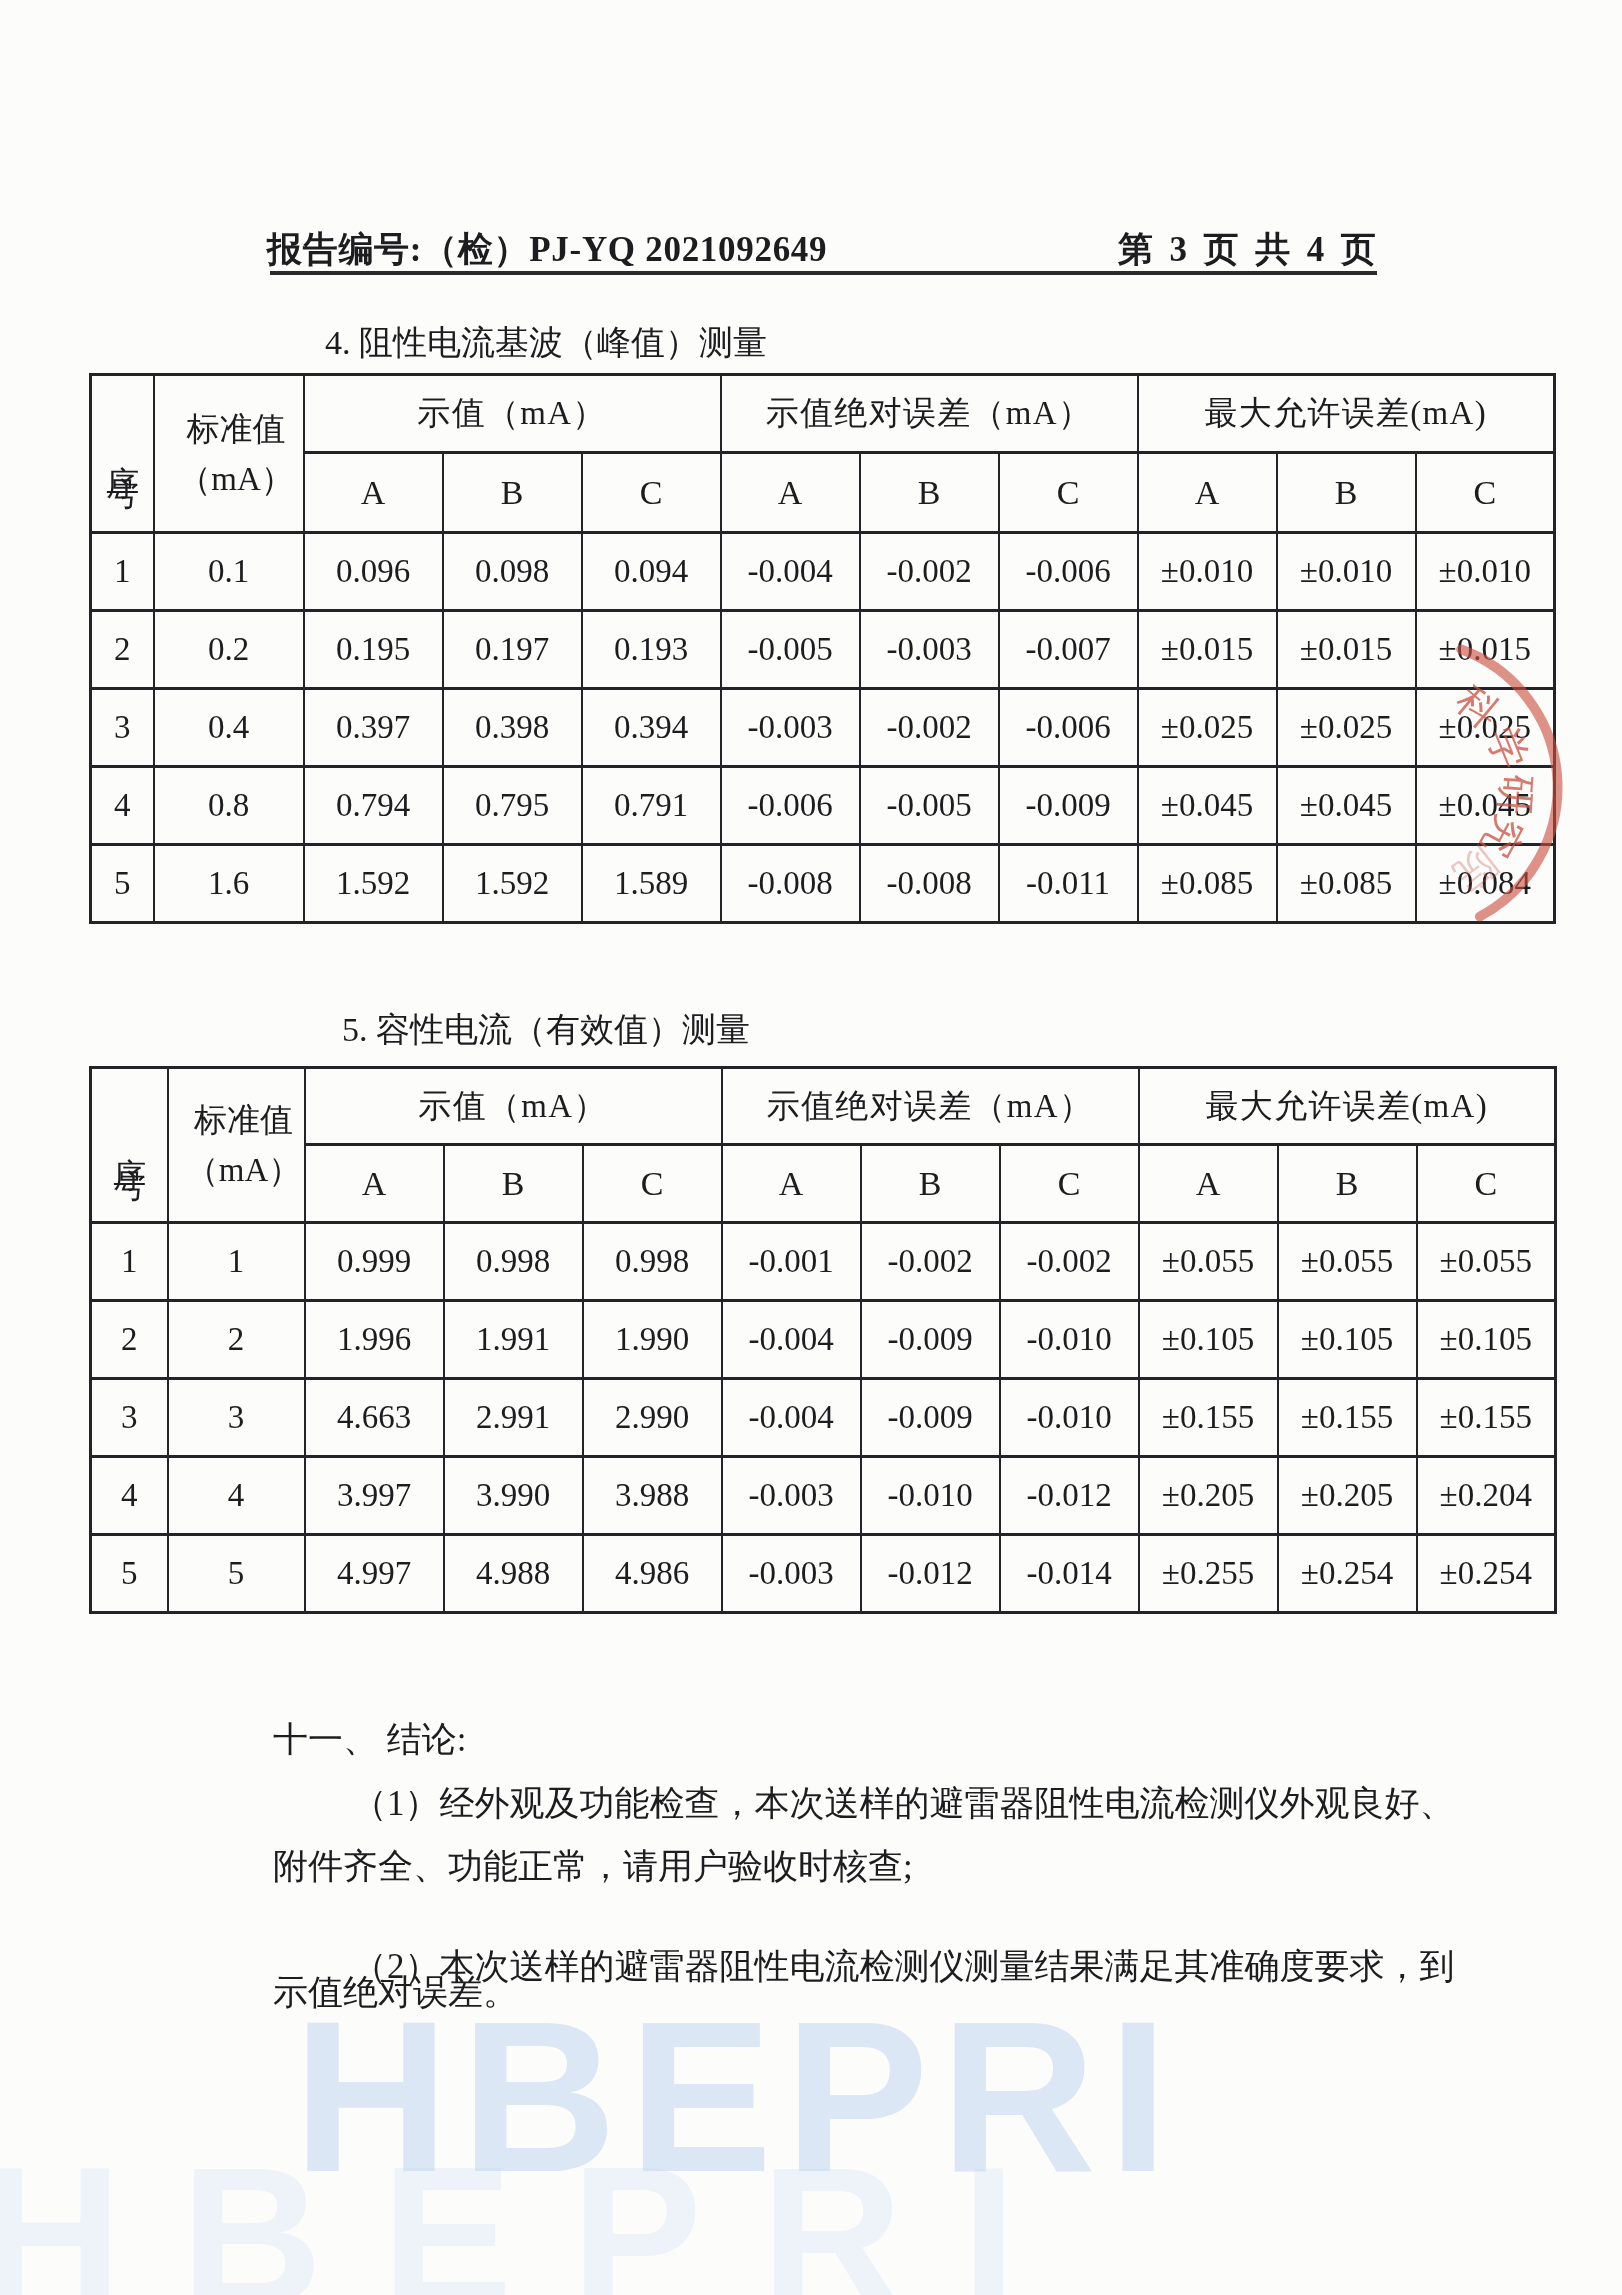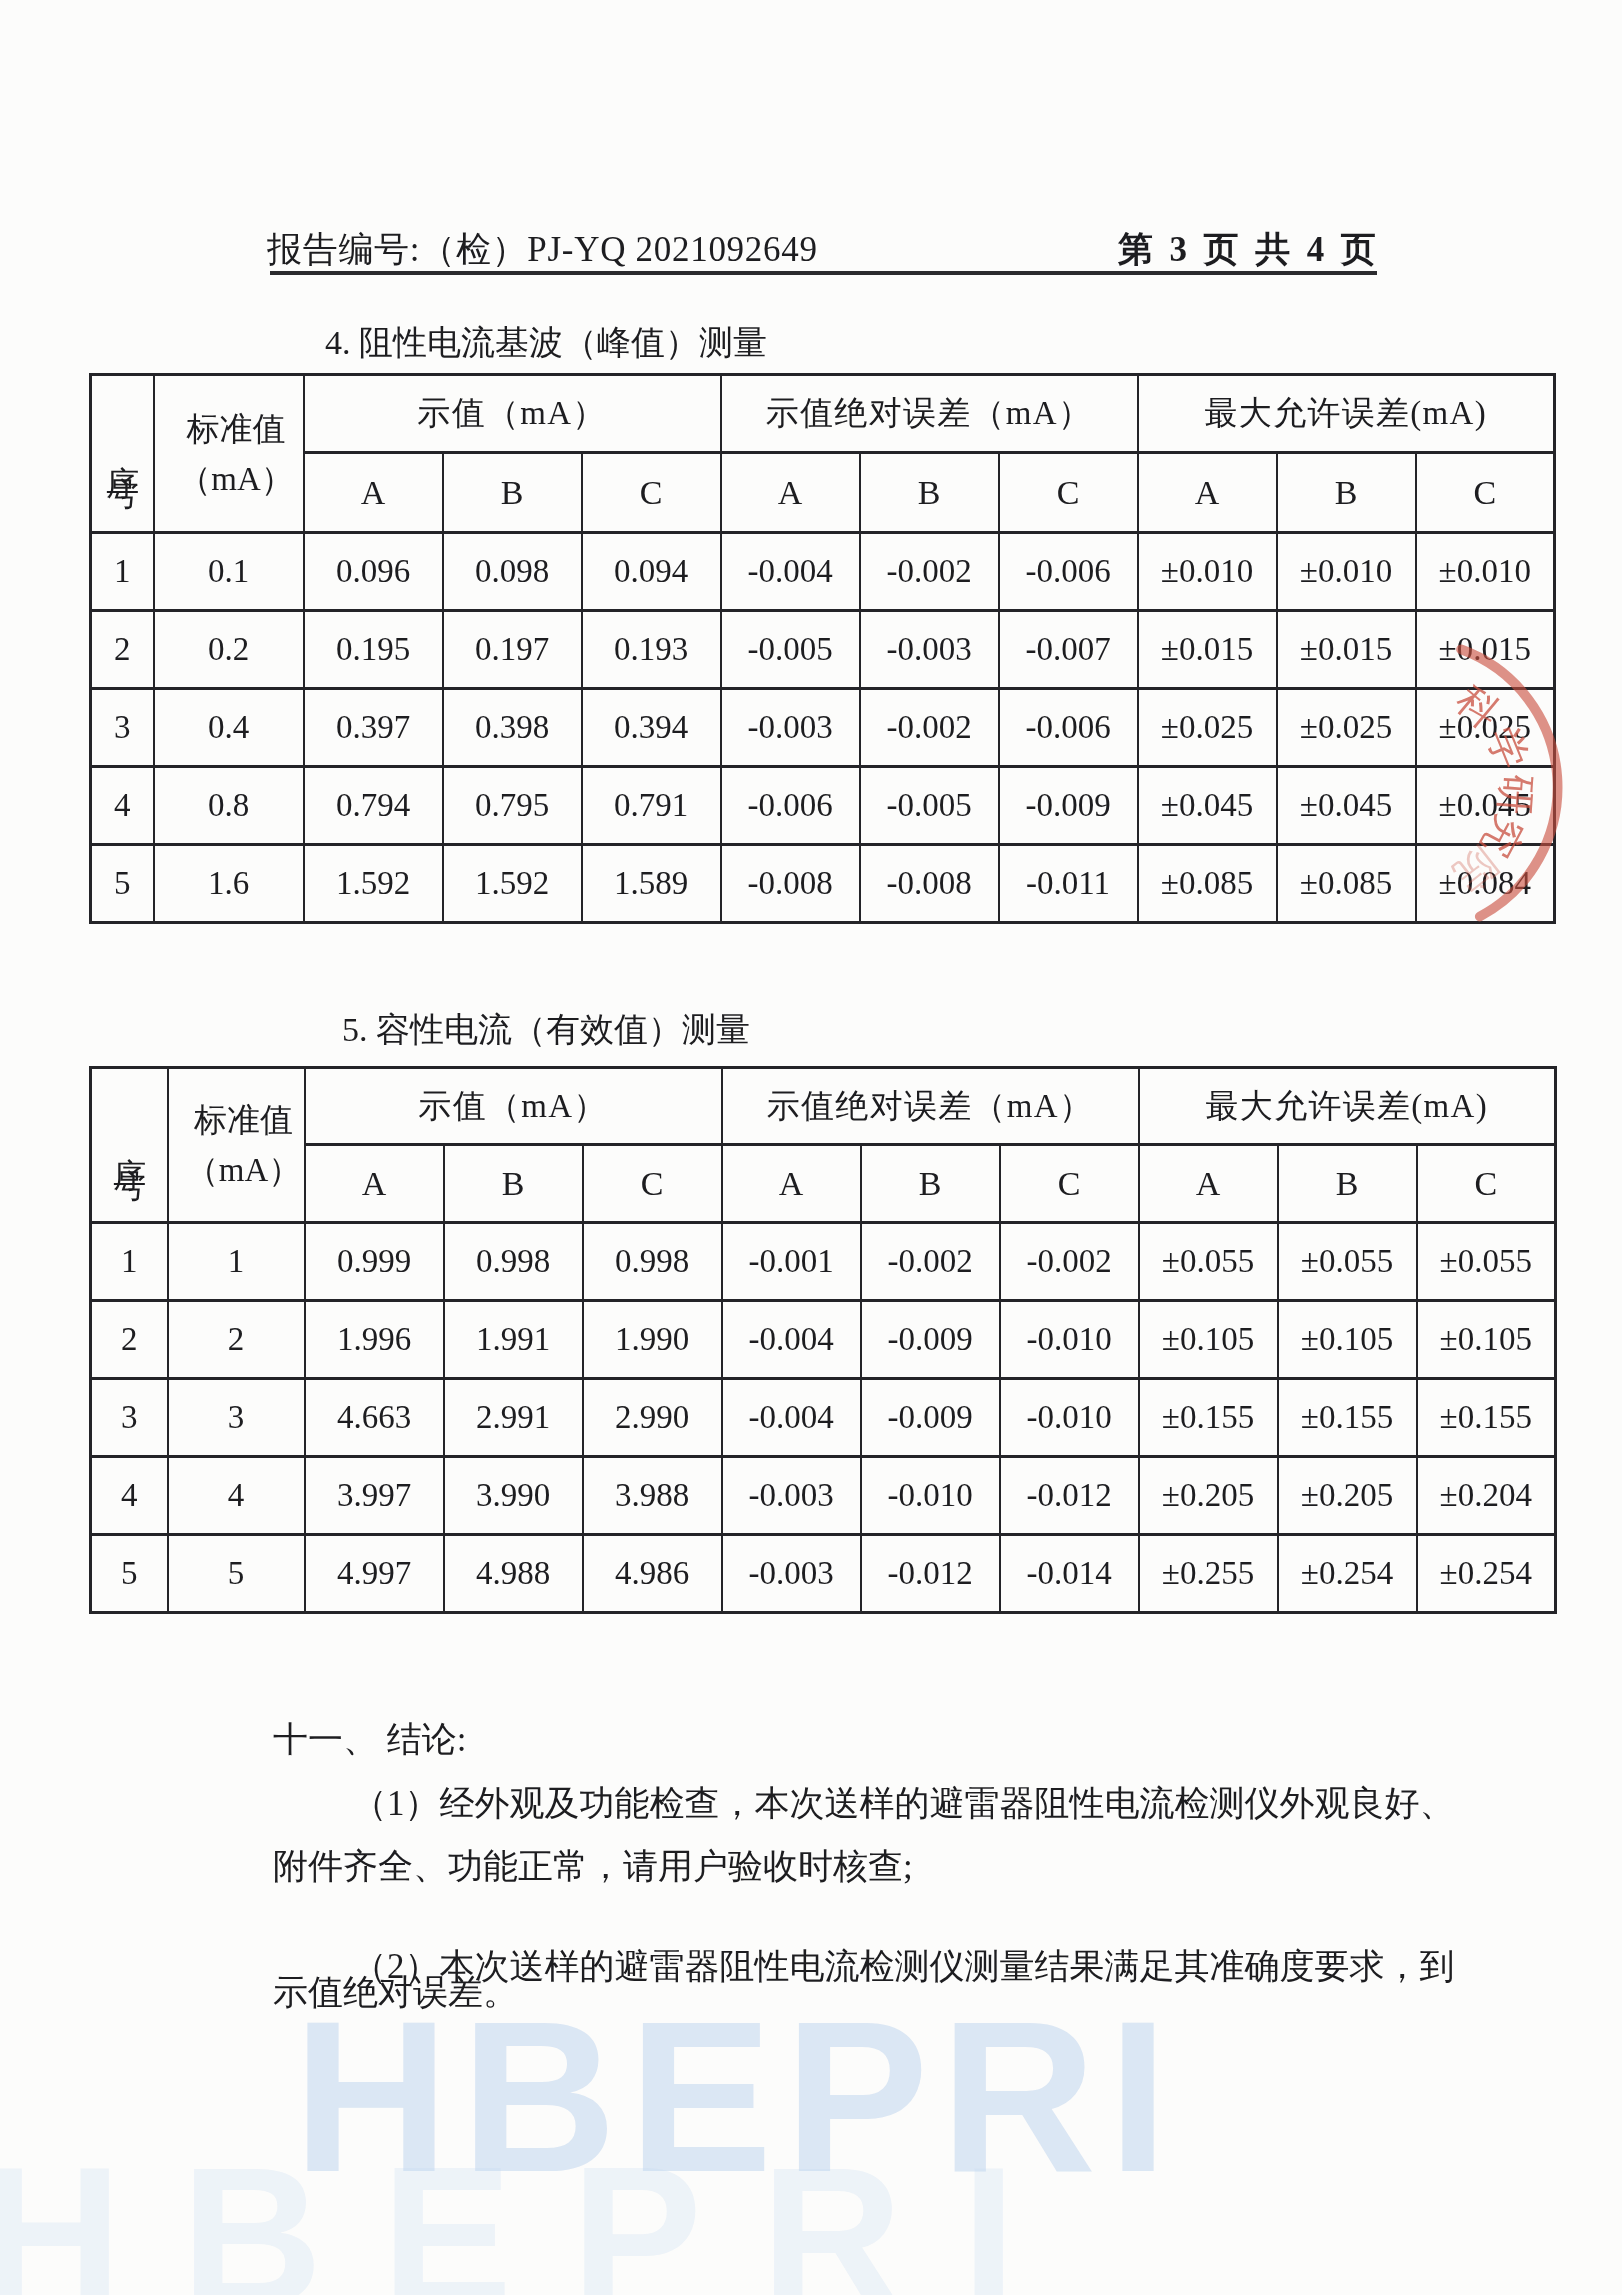--- a/index.html
+++ b/index.html
@@ -7,21 +7,21 @@
   body {
     position:relative;
     background:#fcfcfb;
     overflow:hidden;
     font-family:"Liberation Serif","DejaVu Serif",serif;
     color:#1d1d20;
   }
   .abs { position:absolute; }
 
   
-  #hdr-left  { left:267px; top:226px; font-size:35px; font-weight:normal; letter-spacing:0.7px; white-space:nowrap; z-index:1; }
+  #hdr-left  { left:267px; top:226px; font-size:35px; font-weight:bold; letter-spacing:0.7px; white-space:nowrap; z-index:1; }
   #hdr-right { left:1118px; top:226px; font-size:35px; font-weight:bold; letter-spacing:3.9px; white-space:nowrap; z-index:1; }
   #hdr-rule  { left:270px; top:271px; width:1107px; height:3.9px; background:#2b2b2e; z-index:1; }
 
   
   .sec-title { font-size:34px; line-height:39px; white-space:nowrap; z-index:1; }
   #t1-title { left:325px; top:323px; }
   #t2-title { left:342px; top:1010px; }
 
   
   table { border-collapse:collapse; table-layout:fixed; background:transparent; z-index:1; }

